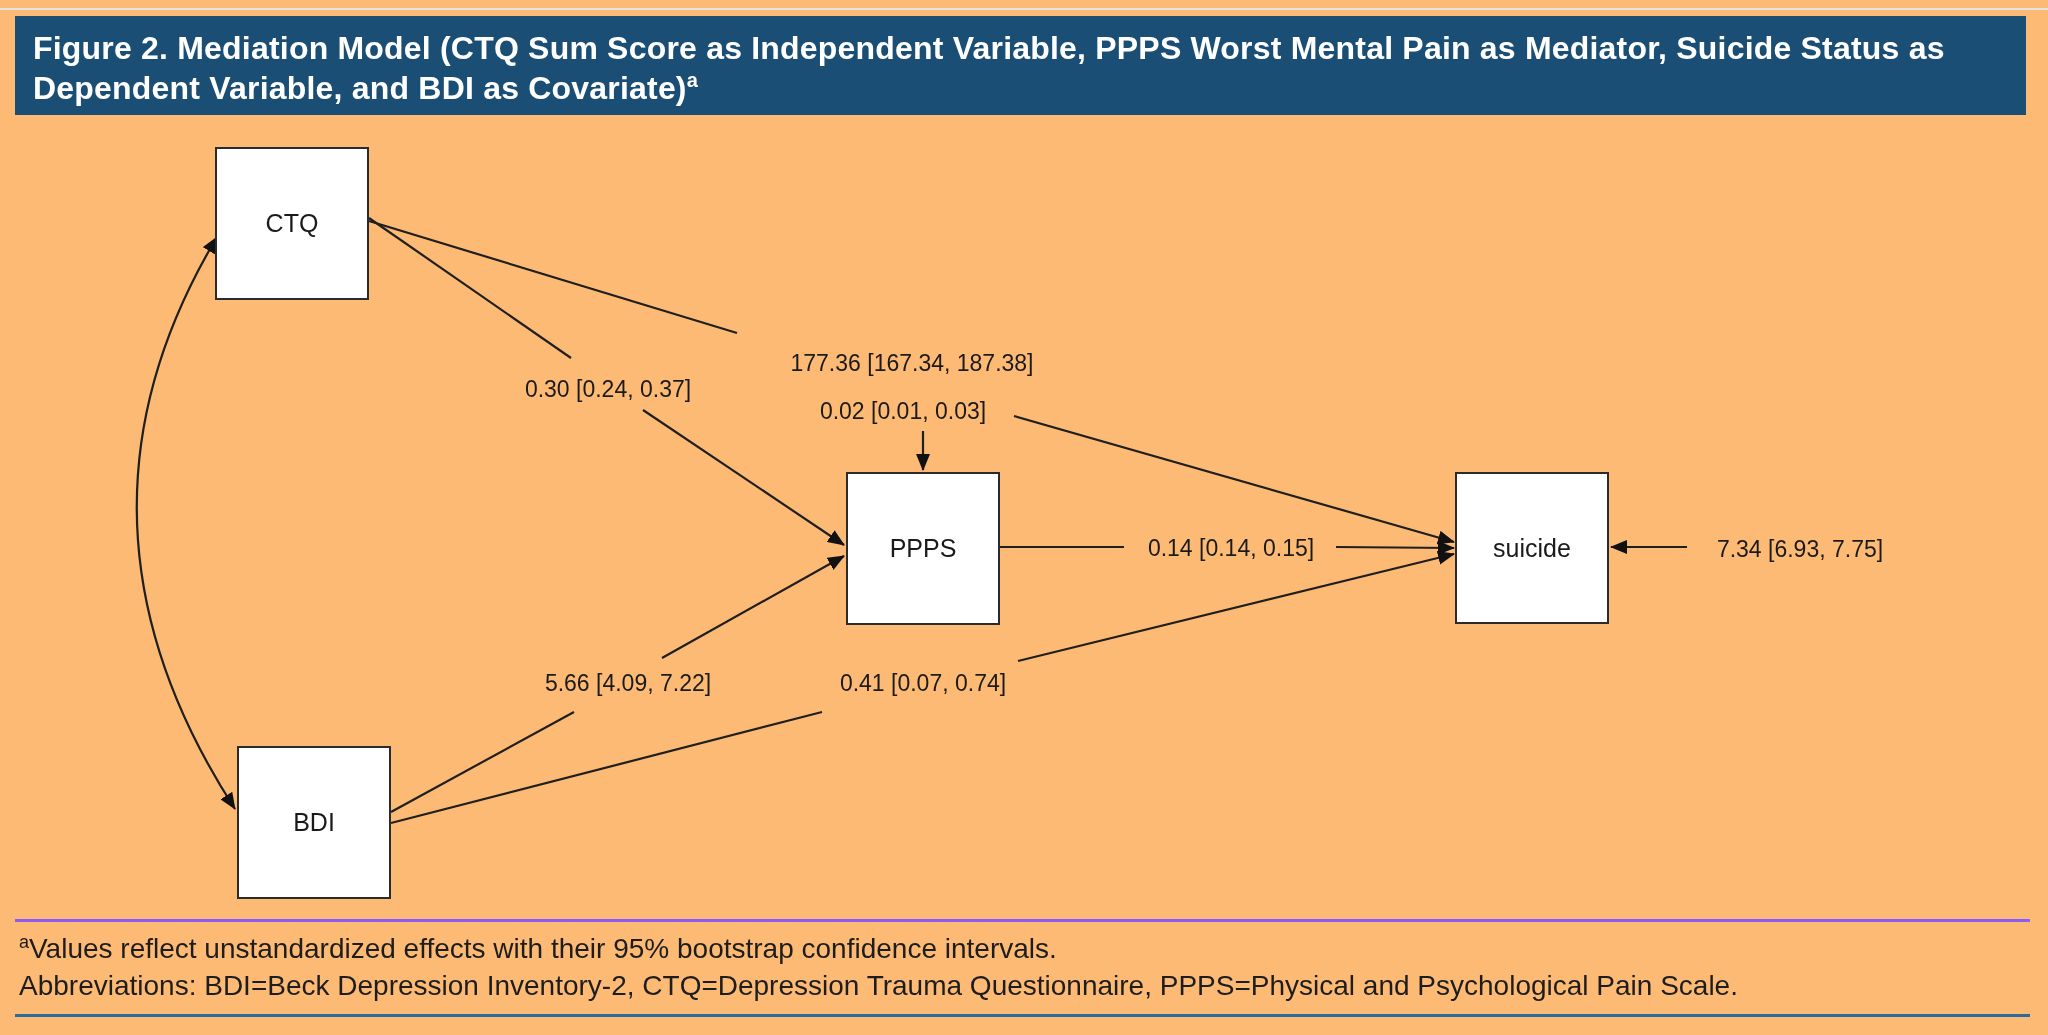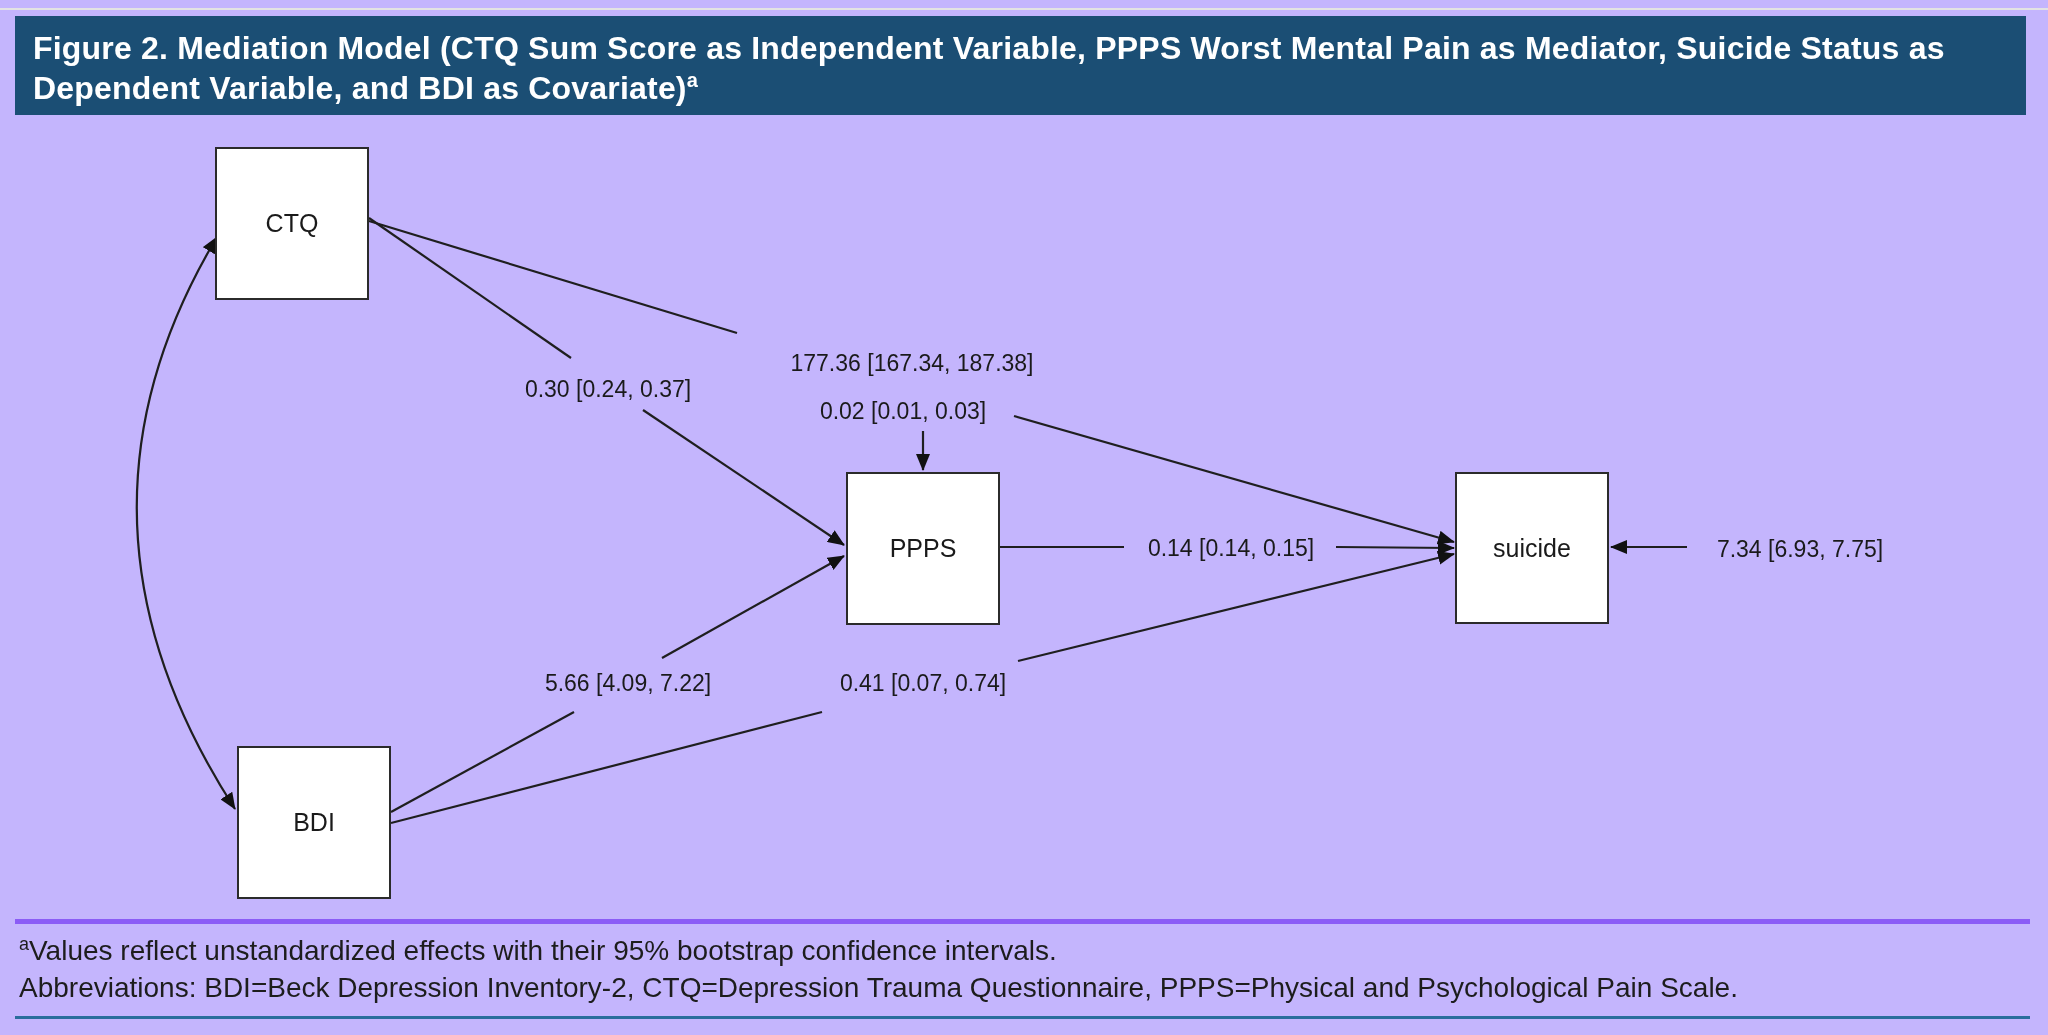--- a/index.html
+++ b/index.html
@@ -1,40 +1,40 @@
 <!DOCTYPE html>
 <html><head>
 <meta charset="utf-8">
 <style>
   html,body{margin:0;padding:0;background:#ffffff;}
   #canvas{
     position:relative;
     width:2048px;height:1035px;
-    background:#c4b5fd;
+    background:#fdba74;
     font-family:"Liberation Sans", sans-serif;
     overflow:hidden;
   }
   .top-hairline{
     position:absolute;left:0;top:8px;width:2048px;height:2px;
     background:#e3e3e3;
   }
   .header-bar{
     position:absolute;left:15px;top:16px;width:2011px;height:99px;
     background:#1b4e74;color:#ffffff;
     box-sizing:border-box;
     padding:12px 18px 0 18px;
     font-size:32px;font-weight:bold;line-height:40px;
     letter-spacing:0.2px;
   }
   .header-bar sup{font-size:20px;line-height:0;}
   .diagram-svg{position:absolute;left:0;top:0;}
   .footnote{
     position:absolute;left:15px;top:919px;width:2015px;
     box-sizing:border-box;
-    border-top:5px solid #8b5cf6;
+    border-top:3px solid #8b5cf6;
     border-bottom:3px solid #2a6d9c;
     padding:8px 4px 10px 4px;
     color:#1d1d1d;font-size:28px;line-height:37px;
   }
   .footnote sup{font-size:18px;line-height:0;}
   svg text{fill:#1a1a1a;}
   .node-rect{fill:#ffffff;stroke:#2b2b2b;stroke-width:2px;}
   .edge{stroke:#1f1f1f;stroke-width:2.2px;fill:none;}
   .node-label{font-size:25px;}
   .path-label{font-size:23px;}

